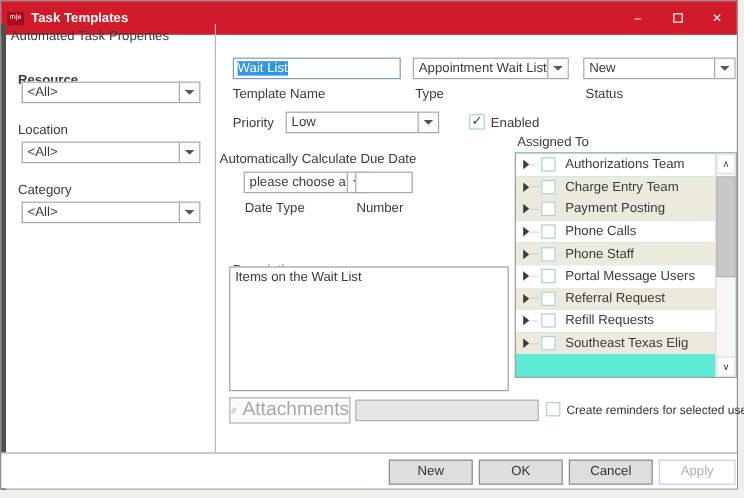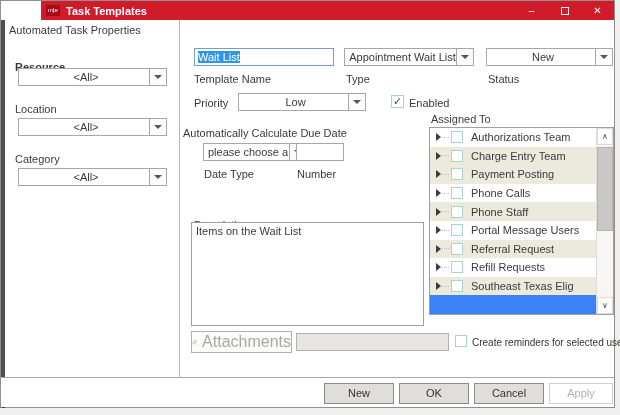--- a/index.html
+++ b/index.html
@@ -11,22 +11,22 @@
     background: #f1efed;
     position: relative;
     overflow: hidden;
   }
   .window {
     position: absolute; left: 0; top: 0; width: 615px; height: 408px;
     background: #ffffff; border: 1px solid #8f8f8f;
   }
   
   .titlebar {
-    position: absolute; left: 0; top: 0; right: 0; height: 19px;
-    background: #d11b2b; display: flex; align-items: center; margin-left: 40px;
+    position: absolute; left: 0; top: 0; right: 0; height: 28px;
+    background: #d11b2b; display: flex; align-items: center;
   }
   .logo {
     width: 14px; height: 11px; margin-left: 5px; background: #a50d1c;
     color: #fff; font-size: 6px; line-height: 11px; text-align: center;
     letter-spacing: 0;
   }
   .title { color: #fff; font-weight: 700; font-size: 11px; margin-left: 6px; flex: 1; }
   .winbtn {
     width: 33px; height: 19px; display: flex; align-items: center; justify-content: center;
     color: #fff; font-size: 10px; cursor: default;
@@ -34,21 +34,21 @@
   .maxglyph { width: 8px; height: 8px; border: 1px solid #fff; display: inline-block; }
   
   .left-strip {
     position: absolute; left: 0; top: 19px; width: 4px; height: 388px; background: #4f4f4f;
   }
   .vsep { position: absolute; left: 178px; top: 19px; width: 1px; height: 359px; background: #b9b7b5; }
   
   .lbl { position: absolute; white-space: nowrap; color: #3a3a3a; }
   .combo {
     position: absolute; height: 18px; border: 1px solid #a7a7a7; background: #fff;
-    display: flex; align-items: stretch; overflow: hidden; text-align: center;
+    display: flex; align-items: stretch; overflow: hidden;
   }
   .combo-value { flex: 1; padding: 2px 0 0 4px; white-space: nowrap; overflow: hidden; }
   .combo-arrow {
     width: 17px; border-left: 1px solid #a7a7a7; background: #fbfbfb;
     display: flex; align-items: center; justify-content: center;
   }
   .tri-down { width: 0; height: 0; border-left: 4px solid transparent; border-right: 4px solid transparent; border-top: 4px solid #555; }
   .tri-right { width: 0; height: 0; border-top: 4px solid transparent; border-bottom: 4px solid transparent; border-left: 5px solid #3c3c3c; }
   .cbox {
     width: 13px; height: 13px; border: 1px solid #a9d3d1; background: #fff;
@@ -59,21 +59,21 @@
   
   .name-field { left: 193px; top: 47px; width: 140px; border-color: #7b9cc4; }
   .name-field .sel { background: #2f96e5; color: #fff; }
   .due-header { left: 182px; top: 126px; }
   .desc-box {
     position: absolute; left: 190px; top: 221px; width: 233px; height: 104px;
     border: 1px solid #9f9f9f; background: #fff; padding: 2px 4px;
   }
   .list {
     position: absolute; left: 428px; top: 126px; width: 185px; height: 188px;
-    border: 1px solid #a0a0a0; background: #3b82f6; display: flex;
+    border: 1px solid #a0a0a0; background: #5eead4; display: flex;
   }
   .rows { width: 166px; }
   .lrow { height: 18.6px; display: flex; align-items: center; background: #fff; }
   .lrow.alt { background: #ece9dd; }
   .lrow .tri-right { margin-left: 6px; }
   .dotted { width: 7px; border-top: 1px dotted #bdbdbd; margin-left: 1px; }
   .lrow .cbox { width: 12px; height: 12px; margin-left: 2px; }
   .lrow .rlabel { margin-left: 8px; white-space: nowrap; }
   .scrollbar { width: 17px; border-left: 1px solid #dcdcdc; background: #f7f6f5; display: flex; flex-direction: column; }
   .sbtn { height: 17px; background: #fdfdfd; border: 1px solid #dcdcdc; display: flex; align-items: center; justify-content: center; font-size: 8px; color: #444; }

